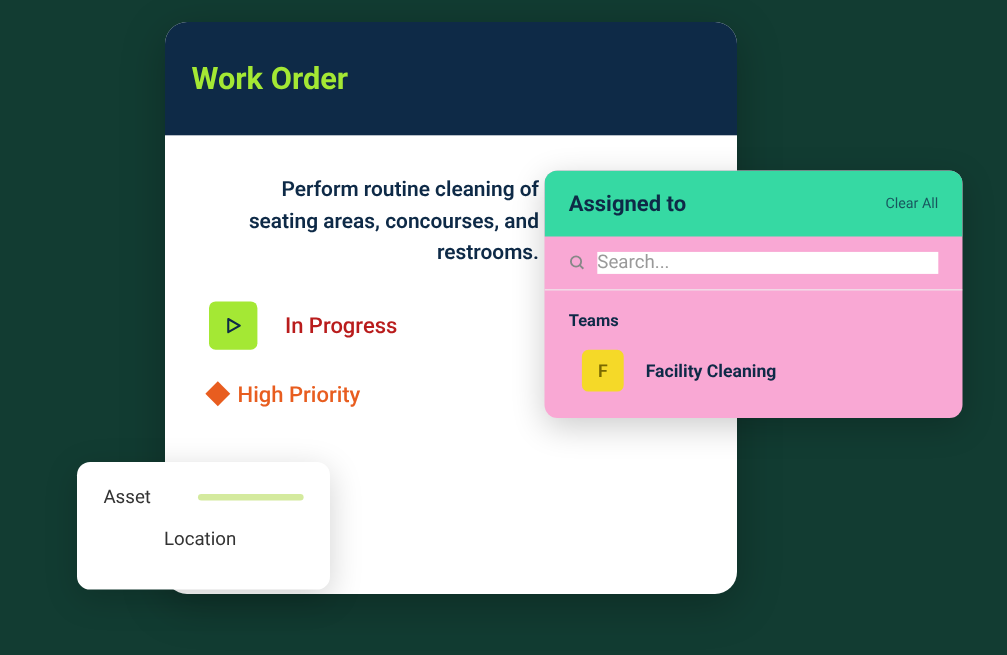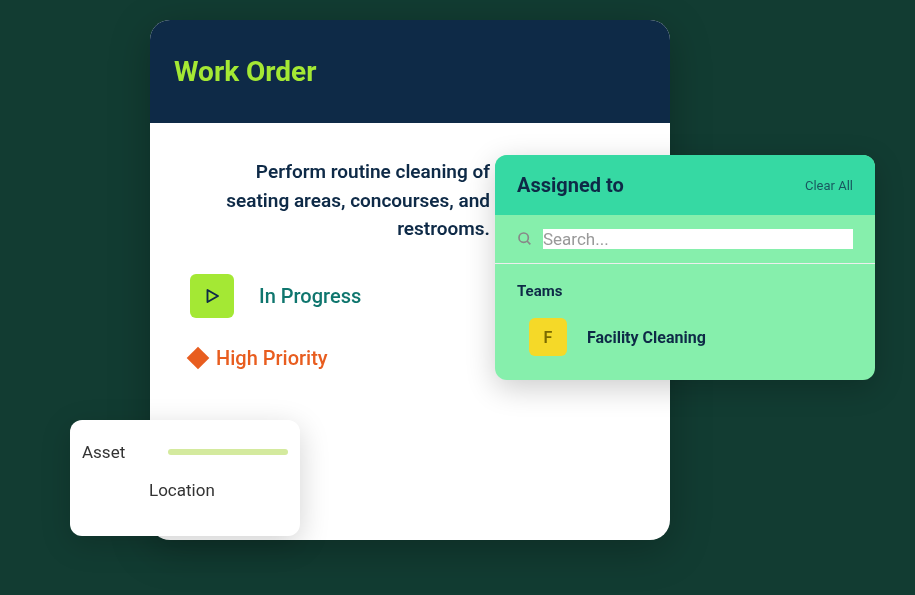--- a/index.html
+++ b/index.html
@@ -55,21 +55,21 @@
     .status-badge {
       width: 44px;
       height: 44px;
       background: #a4e834;
       border-radius: 6px;
       display: flex;
       align-items: center;
       justify-content: center;
     }
     .status-label {
-      color: #0f766e;
+      color: #b91c1c;
       font-size: 20px;
       font-weight: 500;
     }
     .priority-row {
       display: flex;
       align-items: center;
       gap: 10px;
     }
     .priority-diamond {
       width: 16px;
@@ -80,21 +80,21 @@
     .priority-label {
       color: #e85d1f;
       font-size: 20px;
       font-weight: 500;
     }
     .assigned-card {
       position: absolute;
       left: 495px;
       top: 155px;
       width: 380px;
-      background: #86efac;
+      background: #f9a8d4;
       border-radius: 12px;
       box-shadow: 0 8px 30px rgba(0,0,0,0.2);
       overflow: hidden;
     }
     .assigned-header {
       background: #36d9a3;
       padding: 18px 22px;
       display: flex;
       justify-content: space-between;
       align-items: center;
@@ -166,21 +166,21 @@
       font-weight: 700;
     }
     .meta-card {
       position: absolute;
       left: 70px;
       top: 420px;
       width: 230px;
       background: #fff;
       border-radius: 12px;
       box-shadow: 0 8px 30px rgba(0,0,0,0.18);
-      padding: 22px 12px;
+      padding: 22px 24px;
     }
     .meta-row {
       display: flex;
       align-items: center;
       gap: 14px;
       margin-bottom: 18px;
     }
     .meta-row:last-child {
       margin-bottom: 0;
       flex-direction: column;

